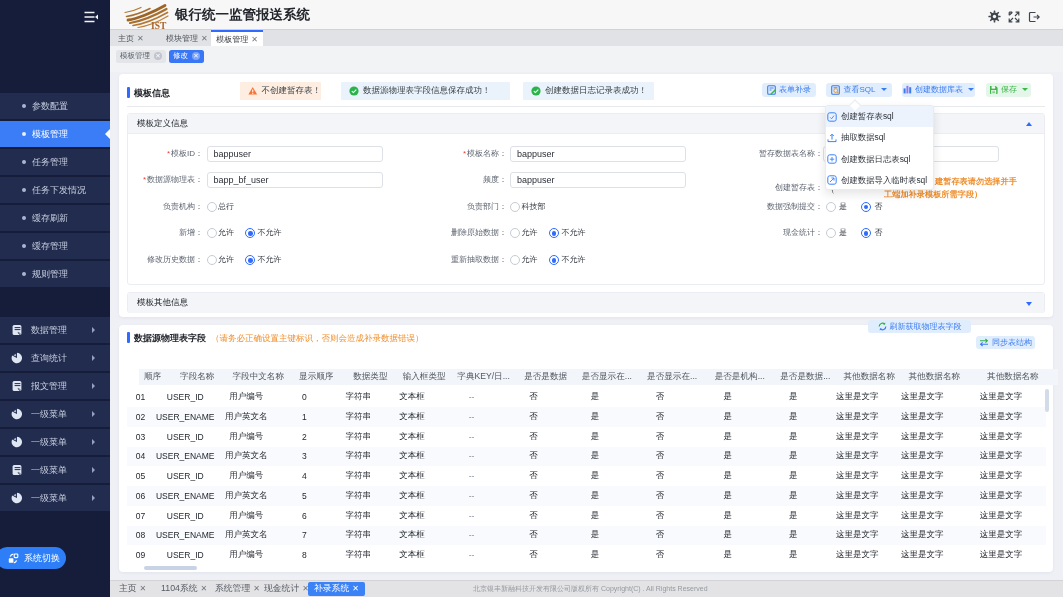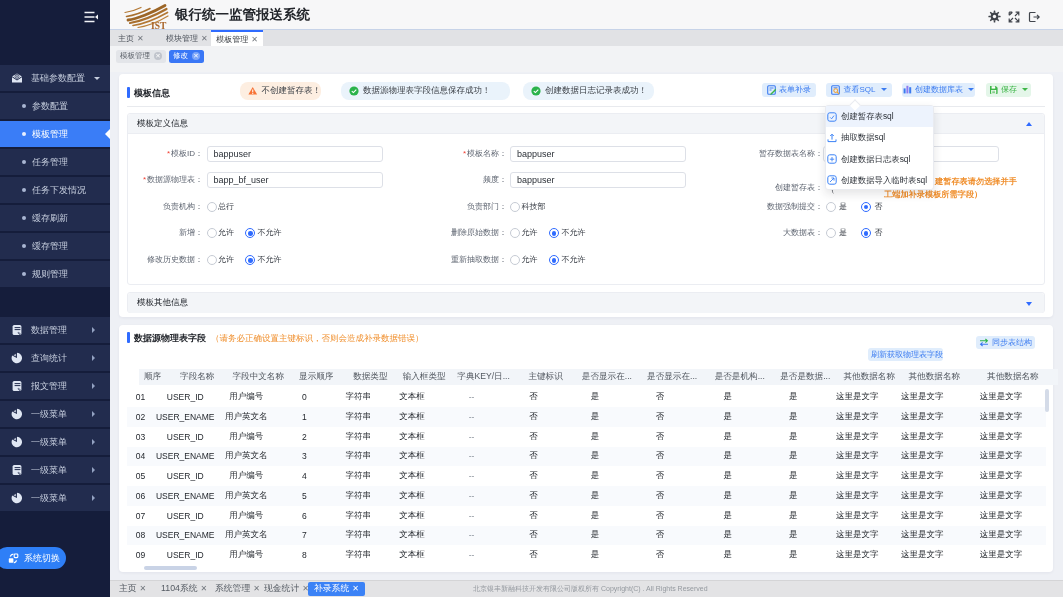--- a/index.html
+++ b/index.html
@@ -26,21 +26,21 @@
 .tabx{color:#72777e;margin-left:3px;font-size:8px}
 #tbact{position:absolute;left:211px;top:30px;width:52px;height:16px;background:#fff;border-top:2px solid #2f6bff;display:flex;align-items:center;justify-content:center;font-size:8px;color:#33373d}
 
 #cr{left:110px;top:46px;width:953px;height:26px;background:#f2f3f5}
 .chip{position:absolute;top:50px;height:12.5px;border-radius:2.5px;display:flex;align-items:center;font-size:7.5px;padding:0 4px;white-space:nowrap}
 .chipx{display:inline-flex;width:8px;height:8px;border-radius:50%;margin-left:4px;align-items:center;justify-content:center;font-size:6.5px;line-height:8px}
 
 .card{position:absolute;background:#fff;border-radius:4px;box-shadow:0 1px 3px rgba(30,40,80,.06)}
 .bluebar{position:absolute;width:3px;height:11px;background:#2f6bff;border-radius:1px}
 .sect{position:absolute;font-size:9px;font-weight:bold;color:#23262c;white-space:nowrap}
-.nchip{position:absolute;top:82px;height:17.5px;border-radius:8px;display:flex;align-items:center;font-size:8.5px;color:#3c4047;white-space:nowrap}
+.nchip{position:absolute;top:82px;height:17.5px;border-radius:1px;display:flex;align-items:center;font-size:8.5px;color:#3c4047;white-space:nowrap}
 .btn{position:absolute;height:13.5px;border-radius:3px;display:flex;align-items:center;justify-content:center;font-size:8px;color:#3b7bf0;white-space:nowrap;gap:3px}
 .btn.blue{background:#e0edfc}
 .btn.green{background:#e4f6e9;color:#3eb648}
 .caretdn{width:0;height:0;border-top:3.5px solid currentColor;border-left:3px solid transparent;border-right:3px solid transparent;margin-left:2px}
 
 .panel{position:absolute;border:1px solid #ebedf2;border-radius:3px;background:#fff}
 .phead{height:20px;background:#f3f5f8;border-bottom:1px solid #ebedf2;display:flex;align-items:center;font-size:8.5px;color:#23272d;padding-left:9px;border-radius:3px 3px 0 0}
 .pcaret{position:absolute;right:12px;top:8px;width:0;height:0}
 .up{border-bottom:4px solid #2f6bff;border-left:3.5px solid transparent;border-right:3.5px solid transparent}
 .dn{border-top:4px solid #2f6bff;border-left:3.5px solid transparent;border-right:3.5px solid transparent}
@@ -64,30 +64,20 @@
 #dd{left:825px;top:105px;width:109px;height:85px;background:#fff;border:1px solid #e9ebf0;border-radius:3px;box-shadow:0 4px 10px rgba(31,35,41,.12);z-index:50}
 #ddcaret{left:851px;top:101px;width:8px;height:8px;background:#fff;border-left:1px solid #e9ebf0;border-top:1px solid #e9ebf0;transform:rotate(45deg);z-index:51}
 .ddi{position:relative;height:21.25px;display:flex;align-items:center;font-size:8.4px;color:#2c3138;padding-left:1px;gap:4px;white-space:nowrap}
 .ddi svg{flex:0 0 auto}
 </style></head><body>
 <div id="sb" class="abs">
 <div class="abs" style="left:84px;top:10px"><svg width="15" height="13" viewBox="0 0 15 13" style="">
         <path d="M0.5 1.5 h10 M0.5 6 h10 M0.5 10.5 h10" stroke="#f2f4f8" stroke-width="1.7"></path>
         <path d="M14 3.5 v5 l-3 -2.5 Z" fill="#f2f4f8"></path>
       </svg></div>
-<div class="sbi" style="top:65px">
-      <span class="ic"><svg width="12" height="12" viewBox="0 0 12 12" style="">
-          <path d="M1 4.5 L6 1.4 L11 4.5 V10.6 H1 Z" fill="#dfe6f3"></path>
-          <path d="M1 4.7 L6 8 L11 4.7" stroke="#222c4e" stroke-width="1" fill="none"></path>
-          <circle cx="6" cy="4.4" r="2" fill="#dfe6f3" stroke="#222c4e" stroke-width=".7"></circle>
-          <path d="M5 3.9 h2 M5 4.9 h2" stroke="#222c4e" stroke-width=".6"></path>
-        </svg></span>
-      <span class="tx">基础参数配置</span>
-      <span class="cardn" style="top:11.5px"></span>
-    </div>
 <div class="sbi" style="top:93px">
       <span class="dot" style="top:11px"></span>
       <span class="tx2">参数配置</span>
     </div>
 <div class="sbi sbsel" style="top:121px">
       <span class="dot" style="top:11px"></span>
       <span class="tx2">模板管理</span>
       <span class="notch" style="top:7.5px"></span>
     </div>
 <div class="sbi" style="top:149px">
@@ -301,21 +291,21 @@
 <div class="lbl" style="left:83px;top:225.3px;width:120px;line-height:15.5px">新增：</div>
 <div class="rad" style="left:207px;top:228.3px"></div>
 <div class="rlab" style="left:218px;top:228.3px;line-height:10px">允许</div>
 <div class="radon" style="left:245px;top:228.3px"></div>
 <div class="rlab" style="left:257.5px;top:228.3px;line-height:10px">不允许</div>
 <div class="lbl" style="left:387px;top:225.3px;width:120px;line-height:15.5px">删除原始数据：</div>
 <div class="rad" style="left:509.6px;top:228.3px"></div>
 <div class="rlab" style="left:521.5px;top:228.3px;line-height:10px">允许</div>
 <div class="radon" style="left:548.8px;top:228.3px"></div>
 <div class="rlab" style="left:561.5px;top:228.3px;line-height:10px">不允许</div>
-<div class="lbl" style="left:703px;top:225.3px;width:120px;line-height:15.5px">大数据表：</div>
+<div class="lbl" style="left:703px;top:225.3px;width:120px;line-height:15.5px">现金统计：</div>
 <div class="rad" style="left:826px;top:228.3px"></div>
 <div class="rlab" style="left:839px;top:228.3px;line-height:10px">是</div>
 <div class="radon" style="left:860.5px;top:228.3px"></div>
 <div class="rlab" style="left:874.5px;top:228.3px;line-height:10px">否</div>
 <div class="lbl" style="left:83px;top:252px;width:120px;line-height:15.5px">修改历史数据：</div>
 <div class="rad" style="left:207px;top:255px"></div>
 <div class="rlab" style="left:218px;top:255px;line-height:10px">允许</div>
 <div class="radon" style="left:245px;top:255px"></div>
 <div class="rlab" style="left:257.5px;top:255px;line-height:10px">不允许</div>
 <div class="lbl" style="left:387px;top:252px;width:120px;line-height:15.5px">重新抽取数据：</div>
@@ -324,39 +314,39 @@
 <div class="radon" style="left:548.8px;top:255px"></div>
 <div class="rlab" style="left:561.5px;top:255px;line-height:10px">不允许</div>
 <div class="panel abs" style="left:127px;top:292px;width:918px;height:21px">
     <div class="phead" style="border-bottom:none;border-radius:3px">模板其他信息</div>
     <div class="pcaret dn" style="top:8.5px"></div>
   </div>
 <div class="card abs" style="left:119px;top:325px;width:934px;height:247px"></div>
 <div class="bluebar" style="left:127px;top:331.5px"></div>
 <div class="sect" style="left:134px;top:332px">数据源物理表字段</div>
 <div class="abs" style="left:211px;top:332.5px;font-size:8.5px;color:#f08f2d;white-space:nowrap">（请务必正确设置主键标识，否则会造成补录数据错误）</div>
-<div class="btn blue" style="left:868px;top:348px;width:75px;height:12.5px"><svg width="9" height="9" viewBox="0 0 9 9" style="">
+<div class="btn blue" style="left:868px;top:320px;width:103px;height:12.5px"><svg width="9" height="9" viewBox="0 0 9 9" style="">
       <path d="M1.2 4.5 A3.3 3.3 0 0 1 6.8 2.1" stroke="#2bb34b" stroke-width="1.2" fill="none"></path>
       <path d="M7.3 0.6 L7 2.8 L4.9 2.2 Z" fill="#2bb34b"></path>
       <path d="M7.8 4.5 A3.3 3.3 0 0 1 2.2 6.9" stroke="#3b7bf0" stroke-width="1.2" fill="none"></path>
       <path d="M1.7 8.4 L2 6.2 L4.1 6.8 Z" fill="#3b7bf0"></path>
     </svg>刷新获取物理表字段</div>
 <div class="btn blue" style="left:976px;top:336px;width:59px;height:12.5px"><svg width="10" height="9" viewBox="0 0 10 9" style="">
       <path d="M1 2.8 H8 M6.4 1 L8.4 2.8 L6.4 4.6" stroke="#2bb34b" stroke-width="1.1" fill="none"></path>
       <path d="M9 6.2 H2 M3.6 4.4 L1.6 6.2 L3.6 8" stroke="#3b7bf0" stroke-width="1.1" fill="none"></path>
     </svg>同步表结构</div>
 <div class="th">
     <div class="tc" style="width:27.2px">顺序</div>
     <div class="tc" style="width:62.1px">字段名称</div>
     <div class="tc" style="width:59.9px">字段中文名称</div>
     <div class="tc" style="width:56.2px">显示顺序</div>
     <div class="tc" style="width:52px">数据类型</div>
     <div class="tc" style="width:55.5px">输入框类型</div>
     <div class="tc" style="width:63.5px">字典KEY/日...</div>
-    <div class="tc" style="width:60.5px">主键标识</div>
+    <div class="tc" style="width:60.5px">是否是数据</div>
     <div class="tc" style="width:62.1px">是否显示在...</div>
     <div class="tc" style="width:68.3px">是否显示在...</div>
     <div class="tc" style="width:67px">是否是机构...</div>
     <div class="tc" style="width:64.1px">是否是数据...</div>
     <div class="tc" style="width:63.8px">其他数据名称</div>
     <div class="tc" style="width:66.3px">其他数据名称</div>
     <div class="tc" style="width:90.9px">其他数据名称</div>
   </div>
 <div class="tr" style="top:387.3px;background:#ffffff">
     <div class="tc" style="width:27.2px">01</div>

